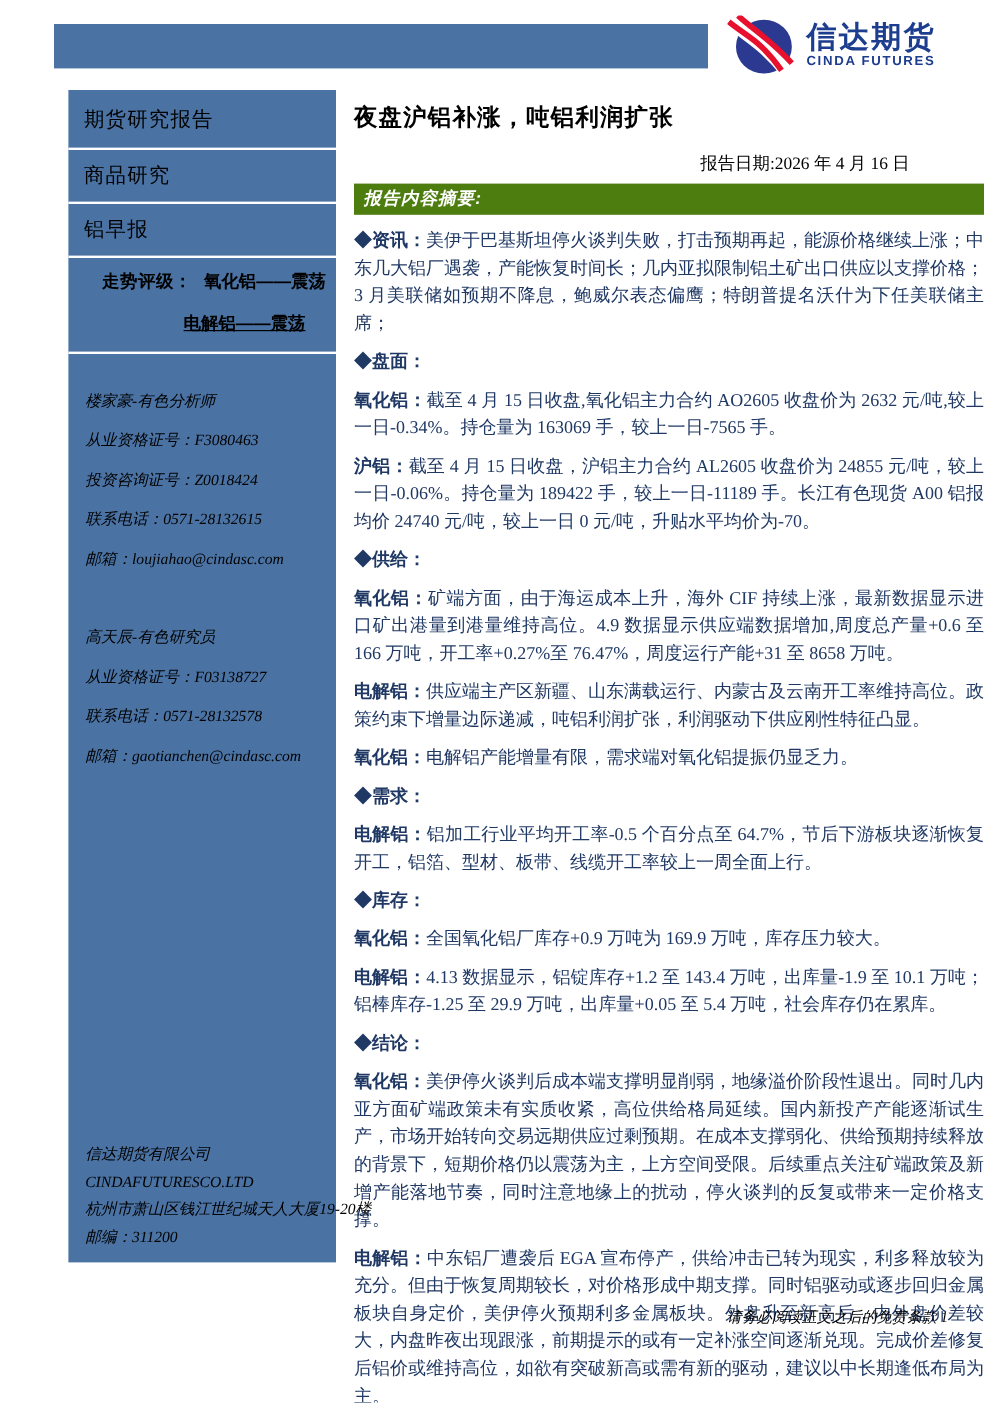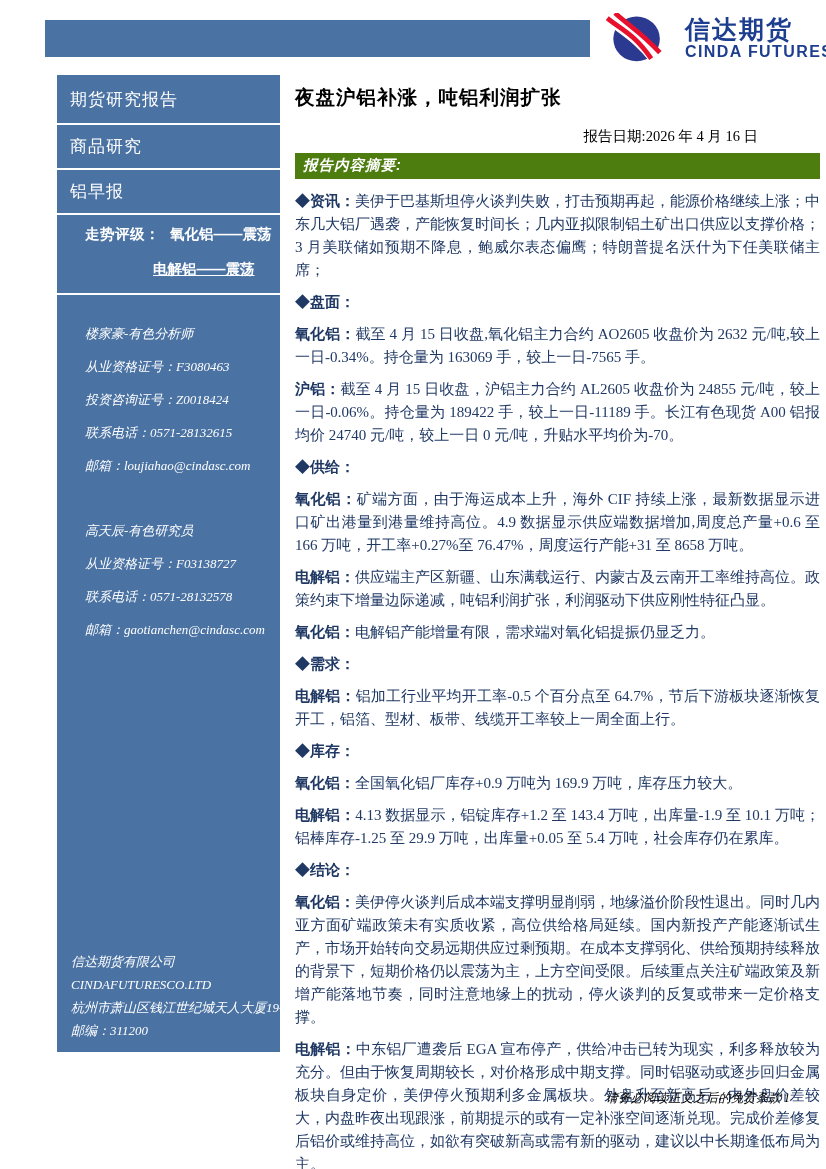--- a/index.html
+++ b/index.html
@@ -4,36 +4,36 @@
 <style>
   * { margin:0; padding:0; box-sizing:border-box; }
   html,body { background:#fff; }
   body { font-family:"Liberation Sans", sans-serif; }
   .page { position:relative; width:826px; height:1169px; background:#ffffff; overflow:hidden; }
 
   
   .top-bar { position:absolute; left:45px; top:20px; width:545px; height:37px; background:#4a72a3; }
 
   
-  .logo { position:absolute; left:606px; top:12px; width:185px; height:52px; display:flex; align-items:center; gap:23px; }
+  .logo { position:absolute; left:606px; top:12px; width:185px; height:52px; display:flex; align-items:center; gap:10px; }
   .logo-mark { width:56px; height:50px; flex:0 0 auto; }
   .logo-text { display:flex; flex-direction:column; line-height:1; }
   .logo-cn { font-size:25px; font-weight:bold; color:#1d3d8f; letter-spacing:2px; font-family:"Liberation Serif", serif; white-space:nowrap; }
-  .logo-en { font-size:16px; font-weight:bold; color:#1d3d8f; letter-spacing:1.4px; margin-top:2px; white-space:nowrap; }
+  .logo-en { font-size:11px; font-weight:bold; color:#1d3d8f; letter-spacing:1.4px; margin-top:2px; white-space:nowrap; }
 
   
-  .sidebar { position:absolute; left:57px; top:75px; width:223px; height:977px; background:#4a72a3; color:#ffffff; }
+  .sidebar { position:absolute; left:57px; top:75px; width:223px; height:977px; background:#4a72a3; color:#000000; }
   .sb-section { padding:10px 0 10px 13px; border-bottom:2px solid #ffffff; font-size:17px; letter-spacing:1px; }
   .sb-sec1 { padding-top:13px; padding-bottom:12px; }
   .sb-rating { border-bottom:2px solid #ffffff; padding:10px 0 14px 1px; font-weight:bold; font-size:14.5px; }
   .sb-rating-line { white-space:nowrap; }
   .sb-rating-line + .sb-rating-line { margin-top:16px; padding-left:89px;text-decoration:underline; }
   .sb-rating-label { letter-spacing:0.5px;padding-left:27px; }
   .sb-rating-item { margin-left:6px; }
-  .sb-analysts { padding:22px 8px 0 28px; font-size:13px; font-family:"Liberation Serif", serif; font-style:italic; }
+  .sb-analysts { padding:22px 8px 0 14px; font-size:13px; font-family:"Liberation Serif", serif; font-style:italic; }
   .sb-analysts .ln { line-height:33px; white-space:nowrap; }
   .sb-gap { height:32px; }
   .sb-company { position:absolute; left:0; bottom:10px; width:100%; padding:0 8px 0 14px; font-size:13px; font-family:"Liberation Serif", serif; font-style:italic; }
   .sb-company .ln { line-height:23px; white-space:nowrap; }
 
   
   .main { position:absolute; left:295px; top:84px; width:525px; }
   .doc-title { font-size:19.5px; font-weight:bold; color:#000000; letter-spacing:1px; font-family:"Liberation Sans", sans-serif; }
   .date-row { display:flex; justify-content:flex-end; align-items:baseline; margin-top:16px; padding-right:62px;
               font-family:"Liberation Serif", serif; font-size:14.5px; color:#000; }

